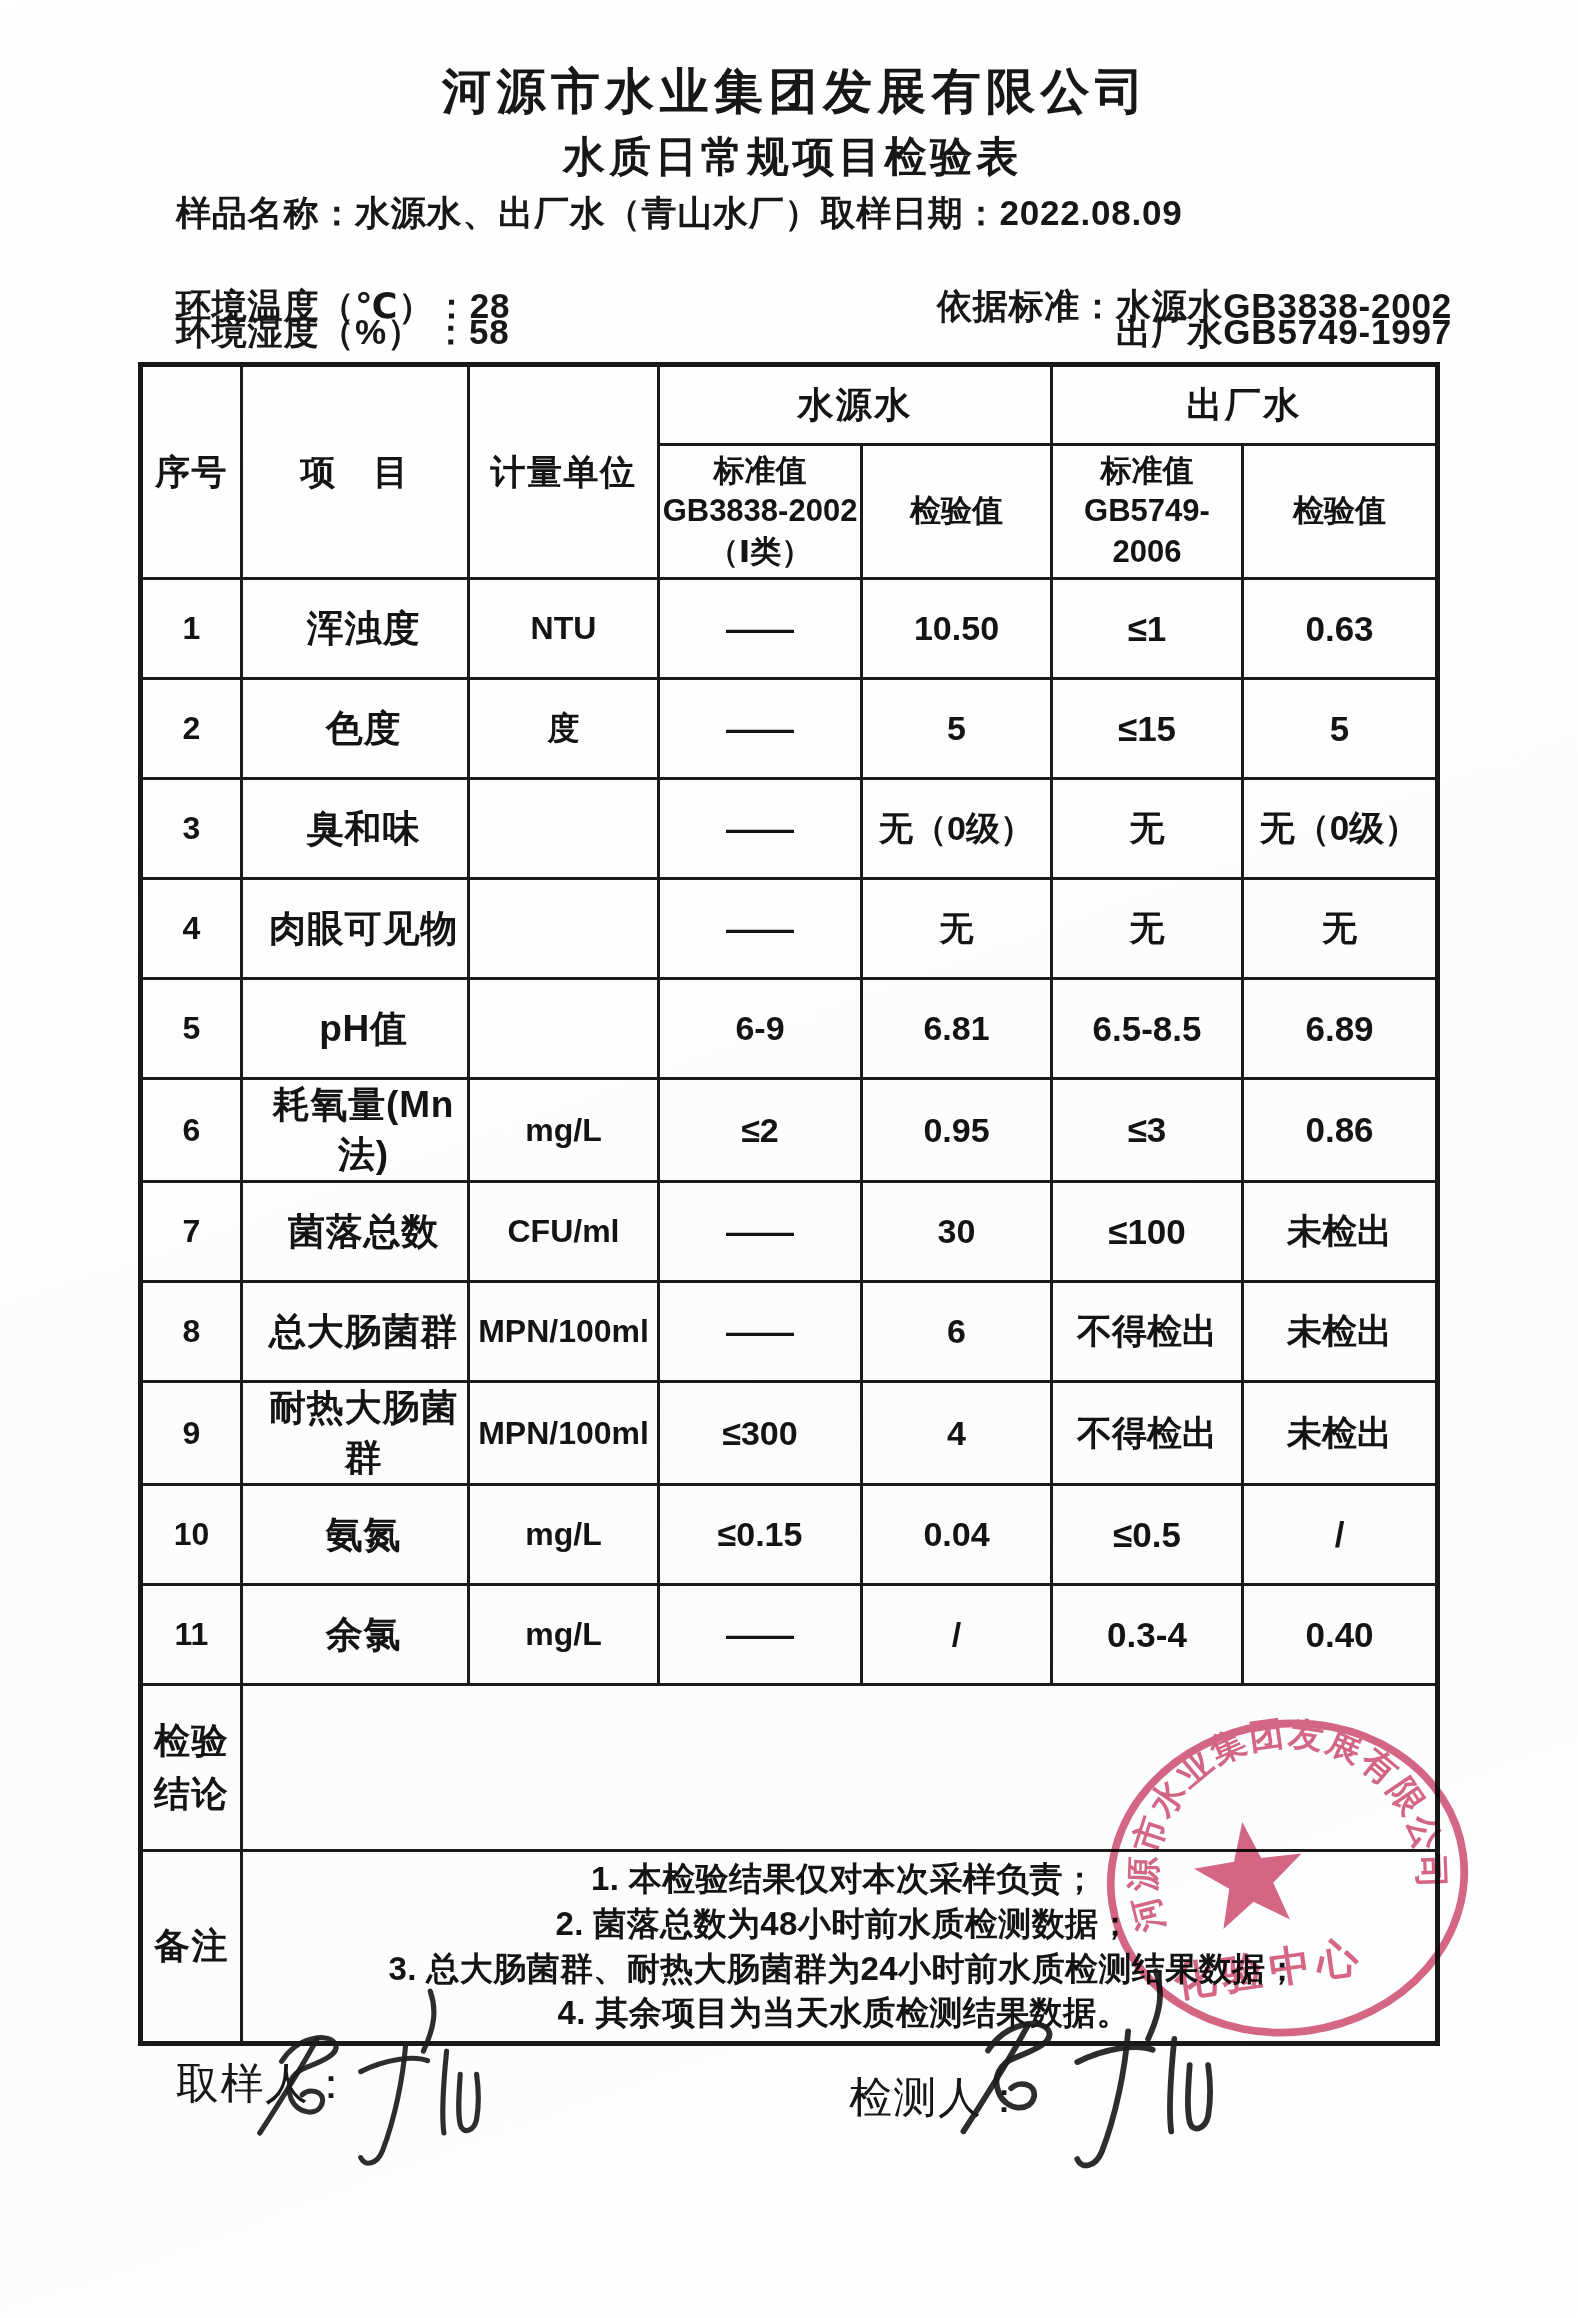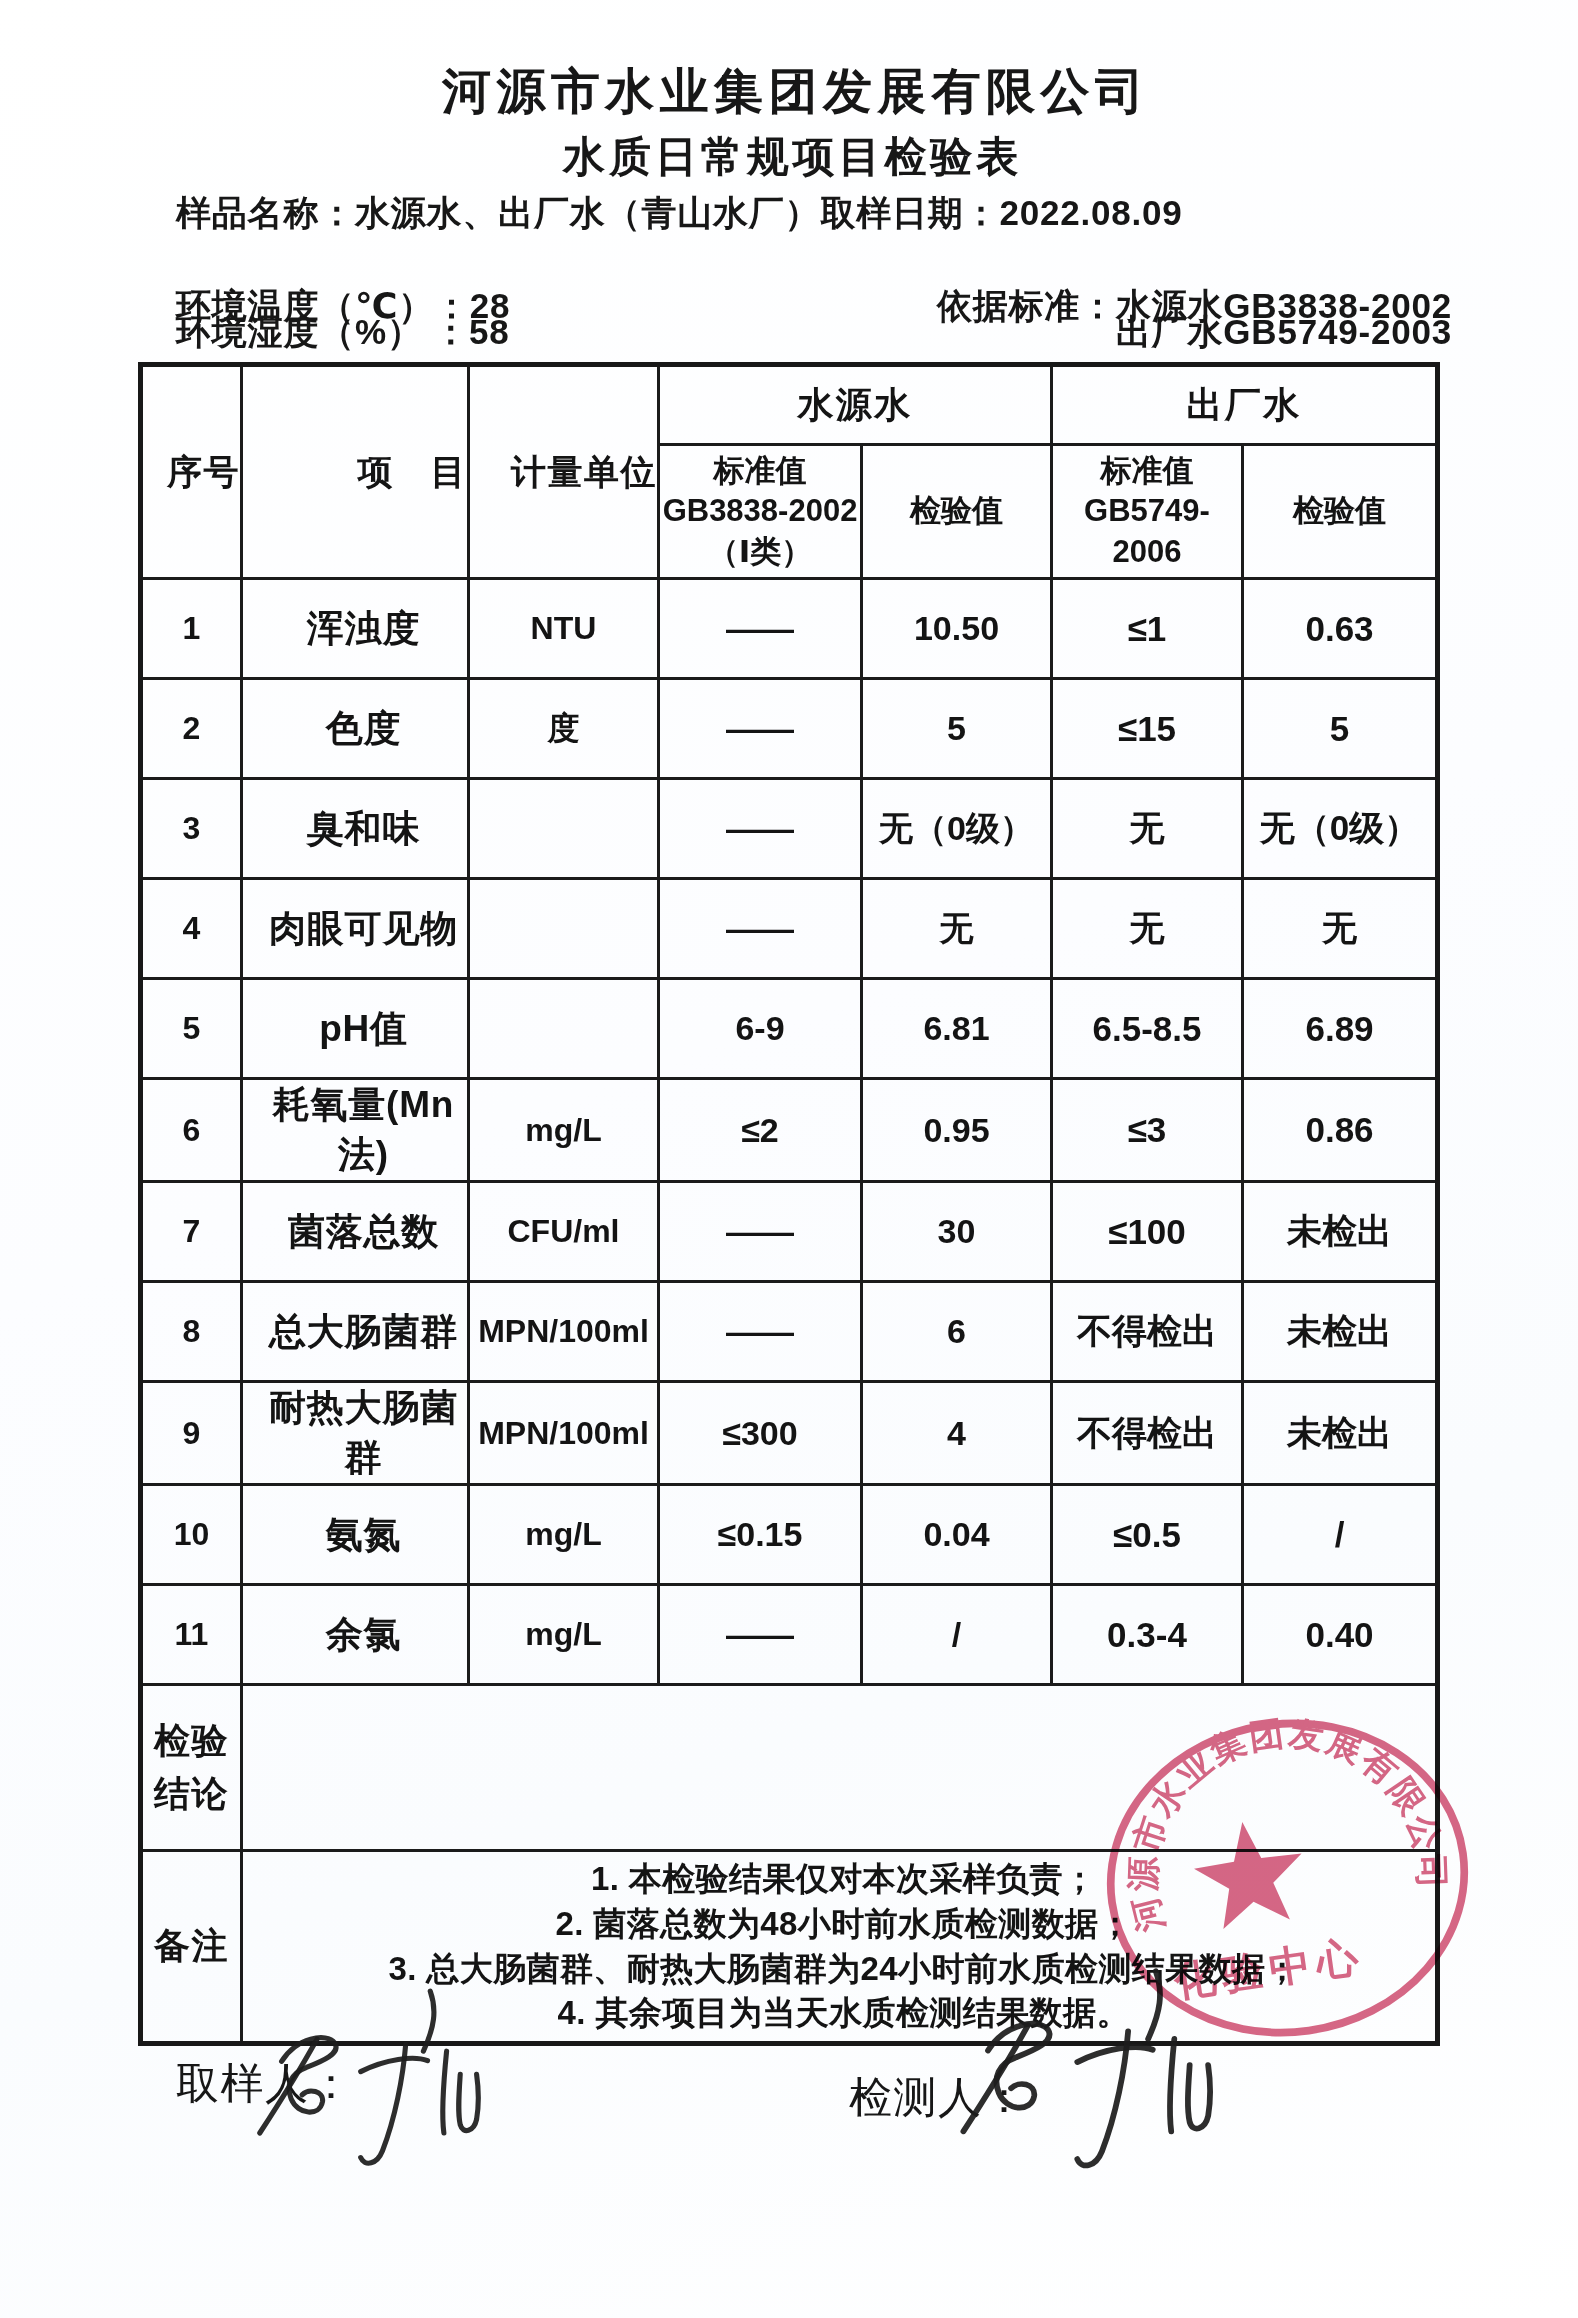--- a/index.html
+++ b/index.html
@@ -38,21 +38,21 @@
     border-collapse:collapse; table-layout:fixed;
     border:5.4px solid #181818;
   }
   table.report th, table.report td {
     border:3.9px solid #1b1b1b;
     text-align:center; vertical-align:middle;
     font-weight:700; color:#141414;
   }
   tr.h-group th { height:80px; font-size:36px; letter-spacing:2.3px; }
   tr.h-sub th   { height:134px; font-size:31px; line-height:1.3; white-space:pre-line; }
-  tr.h-group th.tall { font-size:35px; letter-spacing:1.5px;text-align:right; }
+  tr.h-group th.tall { font-size:35px; letter-spacing:1.5px; }
   th.sub-result { font-size:35px; }
   tbody.rows tr { height:100px; }
   td.c-no   { font-size:32px; font-weight:600; }
   td.c-item { font-size:37px; text-align:left; padding-left:17px; letter-spacing:0.8px;margin-top:36px; }
   td.c-unit { font-size:32px; font-weight:600; }
   td.c-src-std, td.c-src-val { font-size:34px; font-weight:600; }
   td.c-fac-std { font-size:35px; font-weight:700; }
   td.c-fac-val { font-size:35px; font-weight:800; }
   tr.conclusion-row { height:166px; }
   tr.conclusion-row th { font-size:36px; line-height:1.45; white-space:pre-line; letter-spacing:1.5px; }
@@ -86,21 +86,21 @@
     <span class="left"><span>样品名称：</span><span>水源水、出厂水（青山水厂）</span><span>取样日期：</span><span>2022.08.09</span></span>
   </div>
 
   <div class="info-line" id="info2">
     <span class="left"><span>环境温度（℃）：</span><span>28</span></span>
     <span class="right"><span>依据标准：</span><span>水源水GB3838-2002</span></span>
   </div>
 
   <div class="info-line" id="info3">
     <span class="left"><span>环境湿度（%） ：</span><span>58</span></span>
-    <span class="right"><span>出厂水GB5749-2003</span></span>
+    <span class="right"><span>出厂水GB5749-1997</span></span>
   </div>
 
   <table class="report">
     <colgroup>
       <col style="width:101px">
         <col style="width:227px">
         <col style="width:190px">
       <col style="width:203px">
         <col style="width:190px">
         <col style="width:191px">

